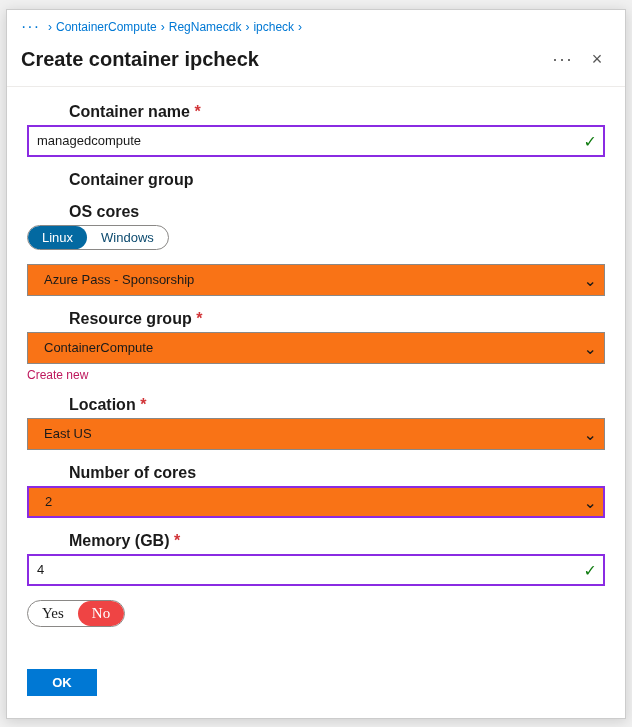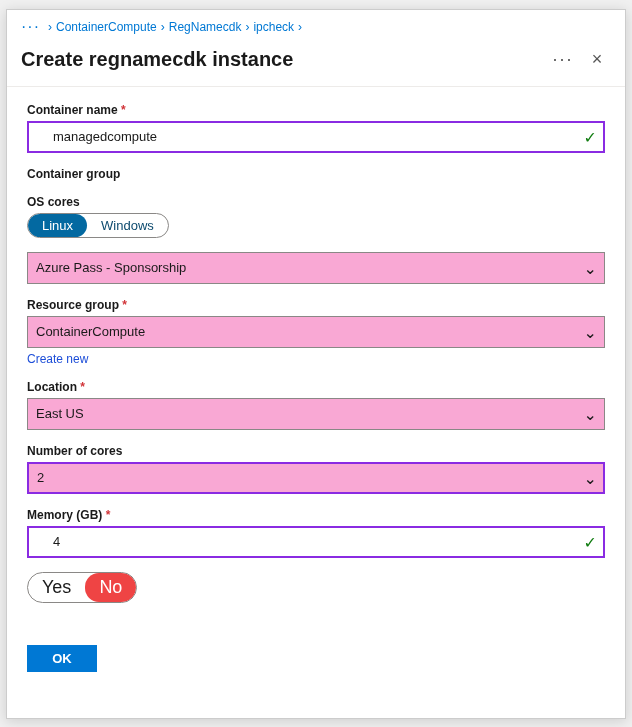--- a/index.html
+++ b/index.html
@@ -62,33 +62,34 @@
       width: 28px;
       height: 28px;
     }
     .dialog-body {
       padding: 8px 20px 16px 20px;
     }
     .form-group {
       margin-bottom: 14px;
     }
     .form-label {
-      font-size: 12px;
+      font-size: 16px;
       font-weight: 600;
       color: #1a1a1a;
       margin-bottom: 4px;
       display: block;
+      margin-left: 42px;
     }
     .required {
       color: #d13438;
     }
     .form-input {
       width: 100%;
       border: 1px solid #8a8886;
-      padding: 5px 24px;
+      padding: 5px 8px;
       font-size: 13px;
       color: #1a1a1a;
       outline: none;
       height: 32px;
       font-family: inherit;
     }
     .form-input.active-border {
       border: 2px solid #8a2be2;
     }
     .input-with-check {
@@ -127,41 +128,41 @@
       background: #0369a1;
       color: #fff;
       border-radius: 14px;
     }
     .dropdown-wrapper {
       position: relative;
     }
     .dropdown-input {
       width: 100%;
       border: 1px solid #8a8886;
-      padding: 5px 32px 5px 8px;
-      font-size: 13px;
-      color: #1a1a1a;
-      background: #f9a8d4;
+      padding: 5px 32px 5px 16px;
+      font-size: 13px;
+      color: #1a1a1a;
+      background: #f97316;
       cursor: pointer;
       height: 32px;
       appearance: none;
       font-family: inherit;
       outline: none;
     }
     .dropdown-arrow {
       position: absolute;
       right: 8px;
       top: 50%;
       transform: translateY(-50%);
       pointer-events: none;
       font-size: 16px;
       color: #1a1a1a;
     }
     .create-new-link {
-      color: #1d4ed8;
+      color: #be185d;
       font-size: 12px;
       cursor: pointer;
       margin-top: 4px;
       display: inline-block;
     }
     .dropdown-input.active-border {
       border: 2px solid #8a2be2;
     }
     .ip-toggle-group {
       display: flex;
@@ -170,23 +171,23 @@
       border: 1px solid #8a8886;
       border-radius: 16px;
       overflow: hidden;
       width: fit-content;
     }
     .ip-btn {
       padding: 4px 14px;
       border: none;
       background: transparent;
       cursor: pointer;
-      font-size: 18px;
-      color: #1a1a1a;
-      font-family: Liberation Sans, sans-serif;
+      font-size: 15px;
+      color: #1a1a1a;
+      font-family: Liberation Serif, serif;
     }
     .ip-btn.active {
       background: #ef4444;
       color: #fff;
       border-radius: 14px;
     }
     .dialog-footer {
       padding: 12px 20px 16px 20px;
     }
     .ok-btn {
@@ -216,21 +217,21 @@
     <span class="breadcrumb-separator">›</span>
     <span>ContainerCompute</span>
     <span class="breadcrumb-separator">›</span>
     <span>RegNamecdk</span>
     <span class="breadcrumb-separator">›</span>
     <span>ipcheck</span>
     <span class="breadcrumb-separator">›</span>
   </div>
 
   <div class="dialog-header">
-    <span class="dialog-title">Create regnamecdk instance</span>
+    <span class="dialog-title">Create container ipcheck</span>
     <div class="header-right">
       <span class="header-dots">···</span>
       <button class="close-btn">×</button>
     </div>
   </div>
 
   <hr class="divider">
 
   <div class="dialog-body">
 

